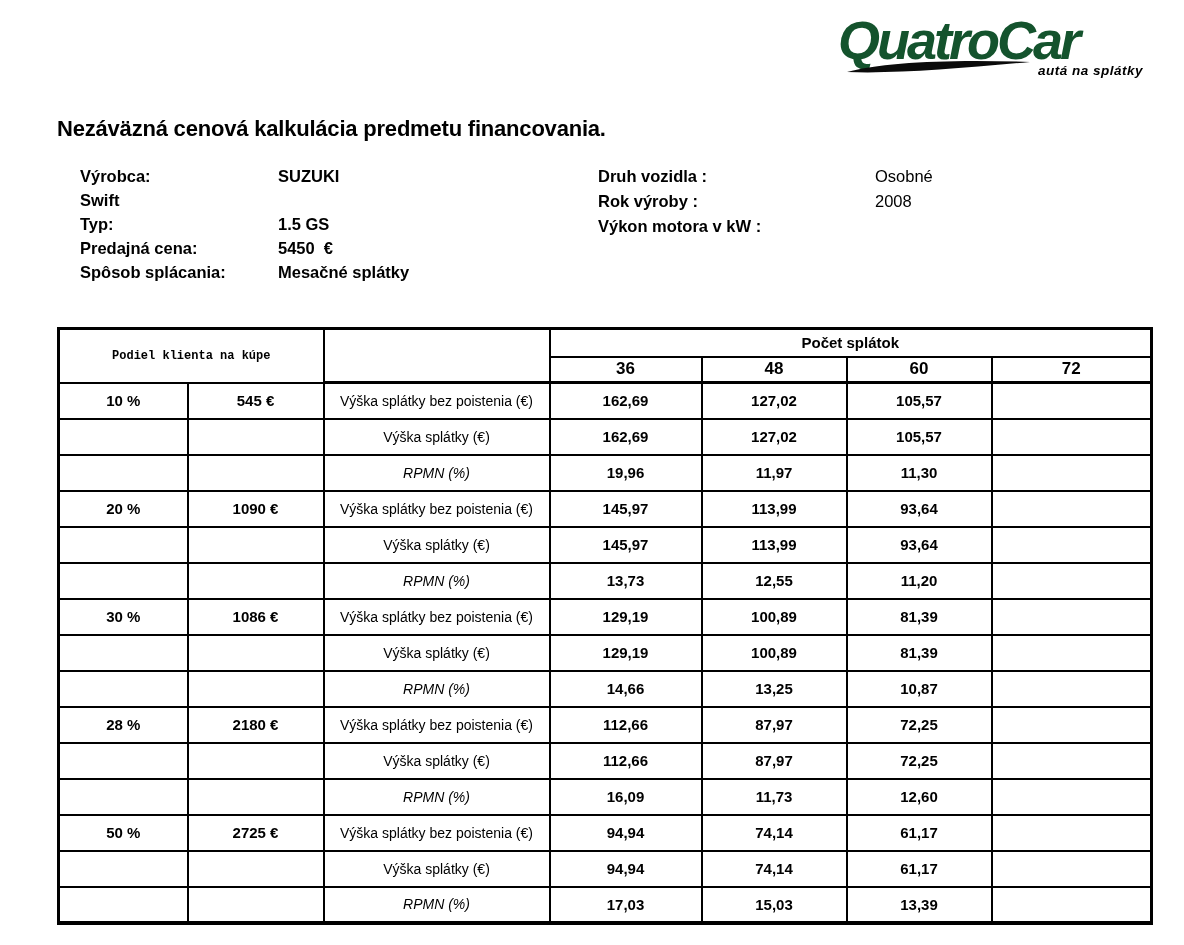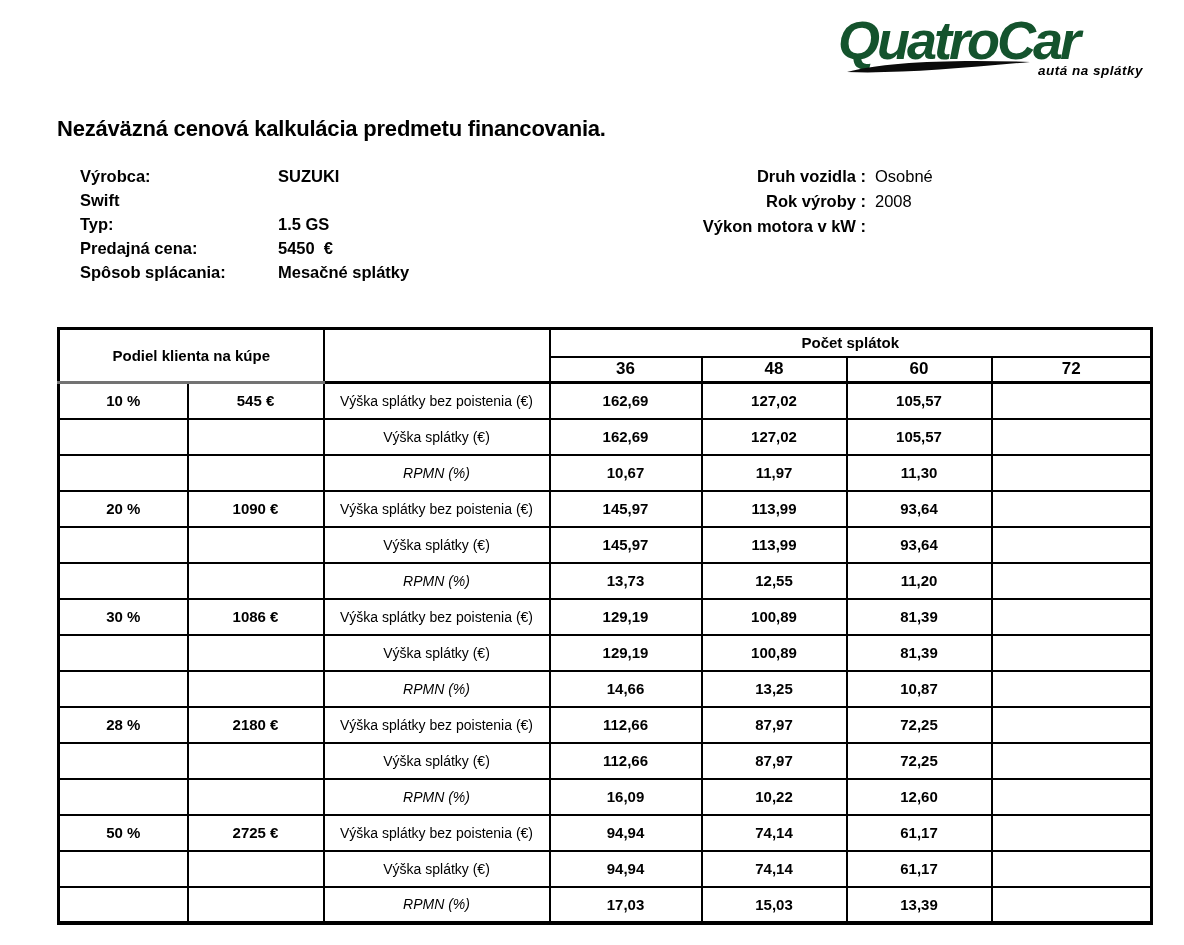--- a/index.html
+++ b/index.html
@@ -38,40 +38,40 @@
   .info-row { display: grid; }
   .info-left  { position: absolute; left: 80px; top: 164px; width: 480px; }
   .info-left .info-row { grid-template-columns: 198px auto; line-height: 24px; }
   .info-left .lbl, .info-left .val { font-size: 16.5px; font-weight: bold; }
   .info-left2 { position: absolute; left: 80px; top: 236px; width: 480px; }
   .info-left2 .info-row { grid-template-columns: 198px auto; line-height: 24px; }
   .info-left2 .lbl, .info-left2 .val { font-size: 16.5px; font-weight: bold; }
 
   .info-right { position: absolute; left: 598px; top: 164px; width: 470px; }
   .info-right .info-row { grid-template-columns: 268px auto; line-height: 25px; }
-  .info-right .lbl { font-size: 16.5px; font-weight: bold; text-align: right; }
+  .info-right .lbl { font-size: 16.5px; font-weight: bold; }
   .info-right .val { font-size: 16.5px; font-weight: normal; padding-left: 9px; }
 
   .val { white-space: pre; }
 
   
   .tbl-wrap { position: absolute; left: 57px; top: 327px; }
   table.tbl {
     border-collapse: collapse; table-layout: fixed;
     width: 1093px;
     border: 3px solid #000; border-bottom-width: 4px;
   }
   .tbl th, .tbl td {
     border: 2px solid #000;
     text-align: center; vertical-align: middle;
     padding: 0 2px; overflow: hidden;
   }
   .tbl thead tr.hr1 { height: 28px; }
   .tbl thead tr.hr2 { height: 26px; }
-  .tbl th.h-share  { font-size: 15px; font-weight: bold; border-bottom: 3px solid #737373; }
+  .tbl th.h-share  { font-size: 12px; font-weight: bold; border-bottom: 1px solid #737373; font-family: Liberation Mono, monospace; }
   .tbl th.h-spacer { border-bottom: 3px solid #000; }
   .tbl th.h-count  { font-size: 15px; font-weight: bold; }
   .tbl th.h-term   { font-size: 17px; font-weight: bold; border-bottom: 3px solid #000; }
 
   .tbl tbody tr { height: 36px; }
   .tbl tbody td { font-size: 15px; font-weight: bold; }
   .tbl tbody td.lbl-cell { font-weight: normal; font-size: 14px; padding: 0 1px; }
   .tbl tbody td.lbl-cell.it { font-style: italic; }
   .tbl tbody tr.g-inner td { border-top: 2px solid #8f8f8f; }
   .tbl tbody tr.g-start td { border-top: 2.5px solid #000; margin-top: 32px; }
@@ -176,21 +176,21 @@
             <td class="lbl-cell">Výška splátky (€)</td>
             <td>162,69</td>
             <td>127,02</td>
             <td>105,57</td>
             <td></td>
           </tr>
           <tr class="g-inner">
             <td></td>
             <td></td>
             <td class="lbl-cell it">RPMN (%)</td>
-            <td>10,67</td>
+            <td>19,96</td>
             <td>11,97</td>
             <td>11,30</td>
             <td></td>
           </tr>
           <tr class="g-start">
             <td>20 %</td>
             <td>1090 €</td>
             <td class="lbl-cell">Výška splátky bez poistenia (€)</td>
             <td>145,97</td>
             <td>113,99</td>
@@ -258,21 +258,21 @@
             <td>112,66</td>
             <td>87,97</td>
             <td>72,25</td>
             <td></td>
           </tr>
           <tr class="g-inner">
             <td></td>
             <td></td>
             <td class="lbl-cell it">RPMN (%)</td>
             <td>16,09</td>
-            <td>10,22</td>
+            <td>11,73</td>
             <td>12,60</td>
             <td></td>
           </tr>
           <tr class="g-start">
             <td>50 %</td>
             <td>2725 €</td>
             <td class="lbl-cell">Výška splátky bez poistenia (€)</td>
             <td>94,94</td>
             <td>74,14</td>
             <td>61,17</td>

